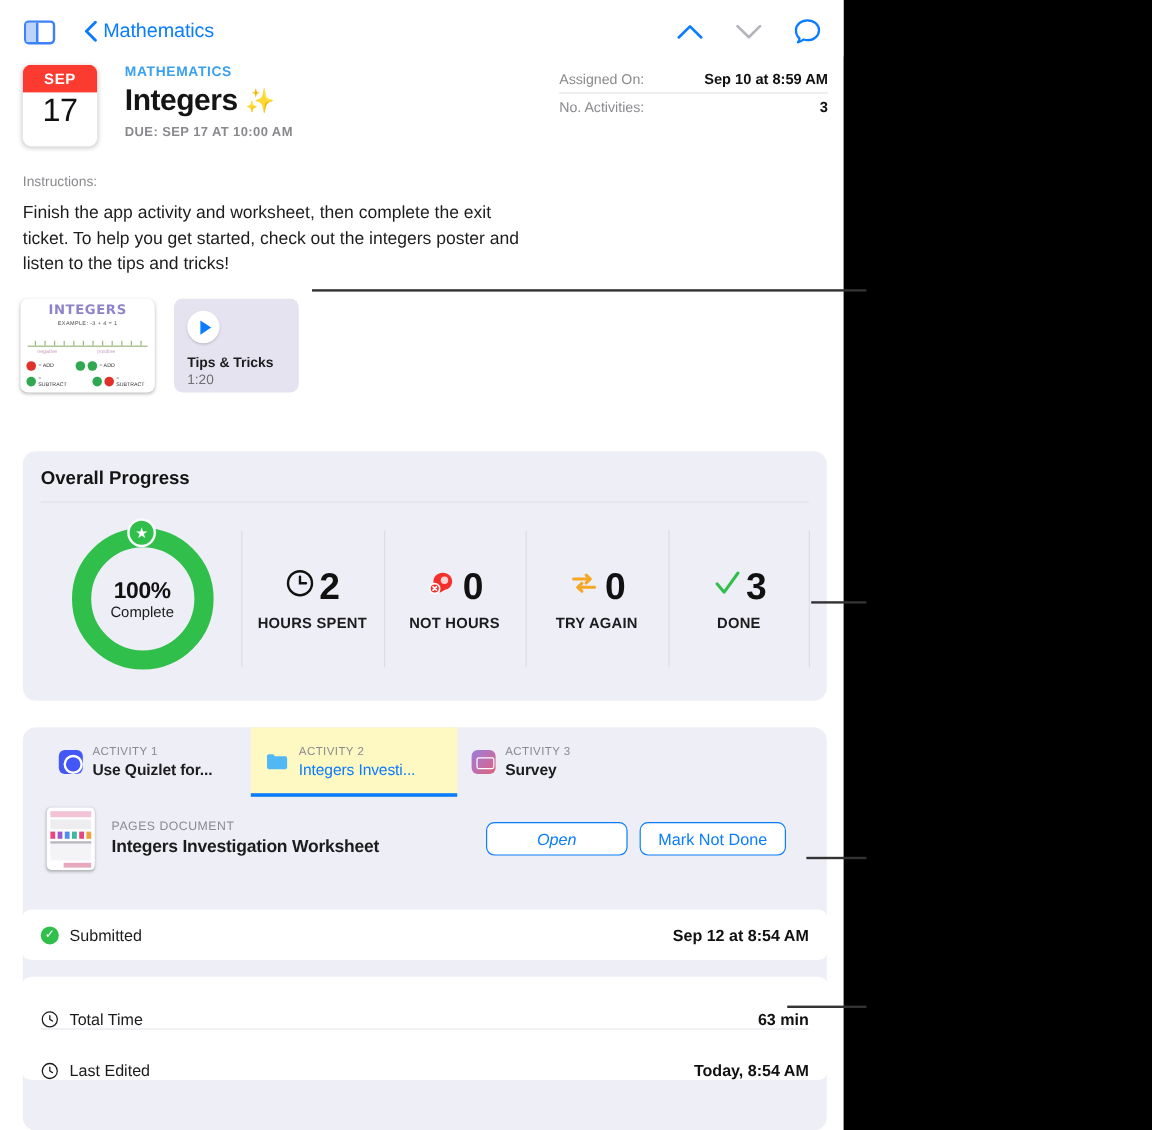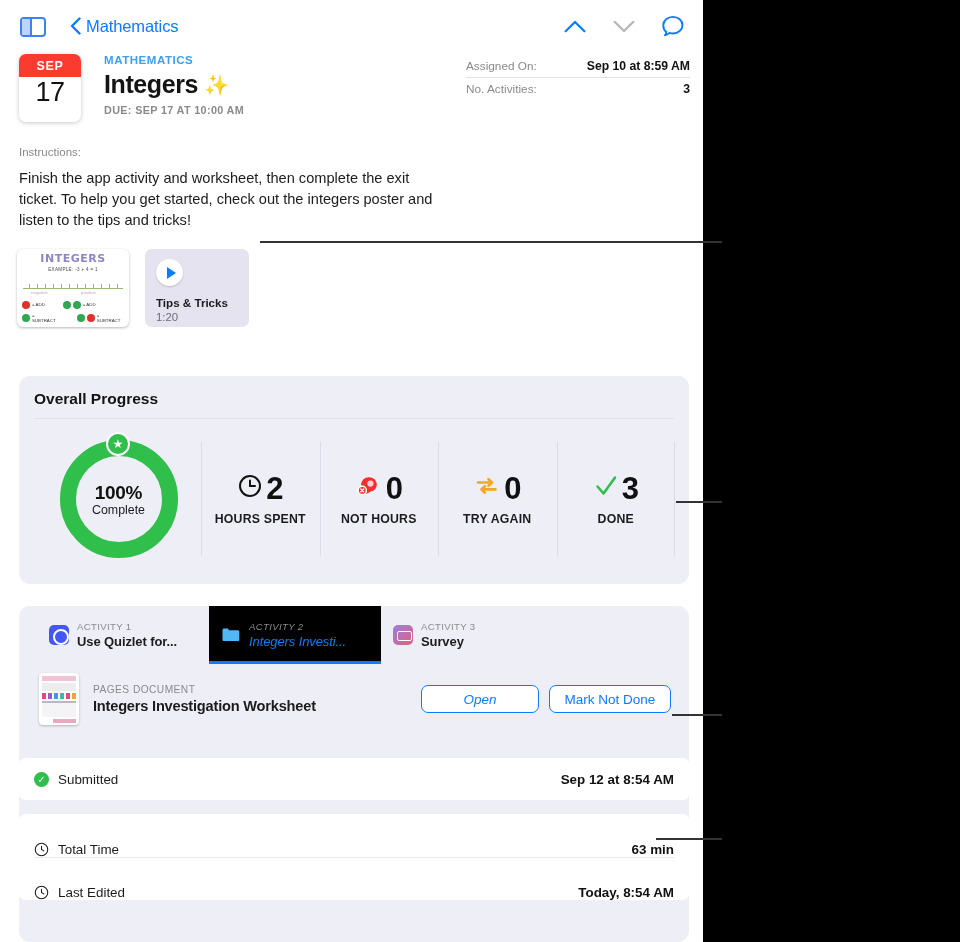--- a/index.html
+++ b/index.html
@@ -186,21 +186,21 @@
   
   .activity-card {
     position:absolute; left: 19px; top: 606px; width: 670px; height: 336px;
     background:#eeeef6; border-radius: 11px; overflow:hidden;
   }
   .tabs { position:absolute; left:18px; top:0; width:100%; height: 58px; display:flex; }
   .tab {
     width: 172px; height: 58px; position: relative;
     display:flex; align-items:center; padding-left: 12px; gap: 8px;
   }
-  .tab.active { background:#000000;font-style:italic; }
+  .tab.active { background:#fef9c3; }
   .tab.active::after {
     content:""; position:absolute; left:0; right:0; bottom:0; height:3px; background:#0a7cff;
   }
   .tab-ico { width: 20px; height: 20px; border-radius: 5px; flex:0 0 auto; position:relative; }
   .tab-ico.quizlet { background:#4257f5; }
   .tab-ico.quizlet::after {
     content:""; position:absolute; left:4px; top:4px; width:12px; height:12px;
     border-radius:50%; border:2.5px solid #fff;
   }
   .tab-ico.folder { background: transparent; }
@@ -210,21 +210,21 @@
     border:1.6px solid #fff; border-radius:2px;
   }
   .tab-txt { display:flex; flex-direction:column; gap:2px; }
   .tab-k { font-size: 9.6px; color:#8a8a8e; letter-spacing:0.35px; }
   .tab-v { font-size: 13px; font-weight:700; color:#1c1c1e; letter-spacing:-0.1px; }
   .tab.active .tab-v { color:#0a7cff; font-weight:400; }
 
   
   .doc-row {
     position:absolute; left:0; top:58px; width:100%; height: 70px;
-    display:flex; align-items:center; padding: 0 18px 0 20px;
+    display:flex; align-items:center; padding: 0 34px 0 20px;
   }
   .doc-thumb {
     width: 40px; height: 52px; border-radius: 4px; background:#fff;
     box-shadow: 0 1px 2.5px rgba(0,0,0,0.25); overflow:hidden; position:relative; flex:0 0 auto;
   }
   .doc-thumb .dt-h { position:absolute; left:3px; top:3px; right:3px; height:5px; background:#f2c3d4; }
   .doc-thumb .dt-g { position:absolute; left:3px; top:10px; right:3px; height:8px; background:#ededf0; }
   .doc-thumb .dt-c { position:absolute; top:20px; left:3px; right:3px; height:6px; display:flex; gap:1.5px; }
   .doc-thumb .dt-c s { flex:1; height:6px; display:block; text-decoration:none; }
   .doc-thumb .dt-b { position:absolute; left:3px; top:28px; right:3px; bottom:8px; background:#f4f4f6; border-top:2px solid #b9b9c2; }

